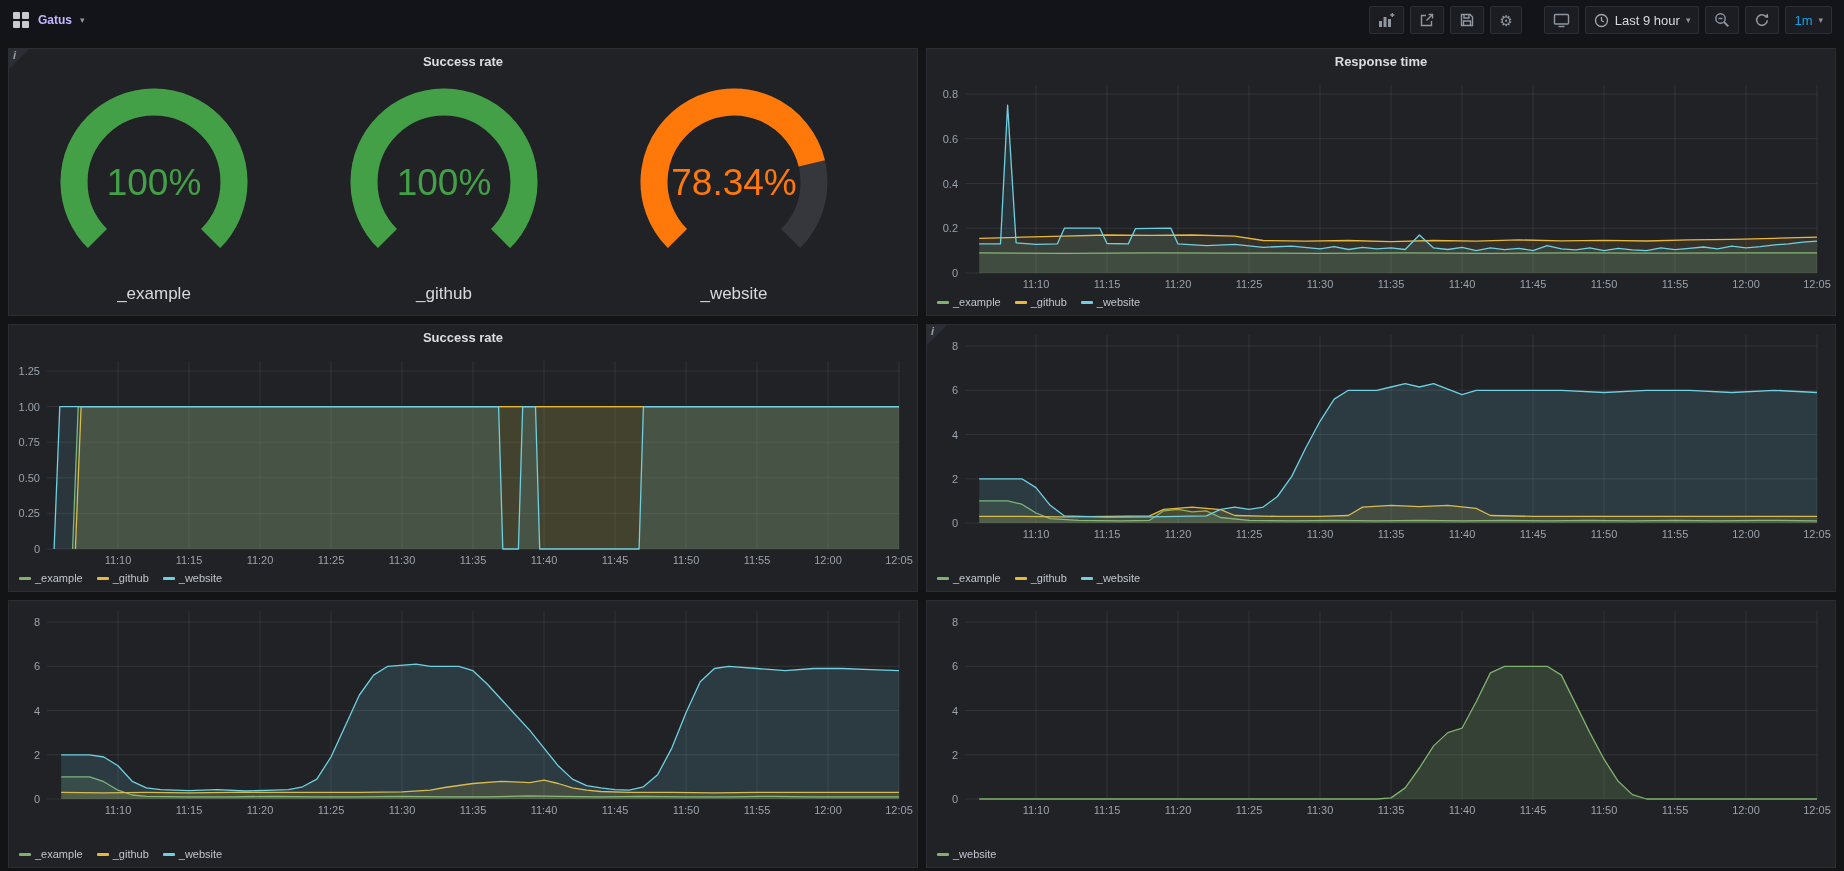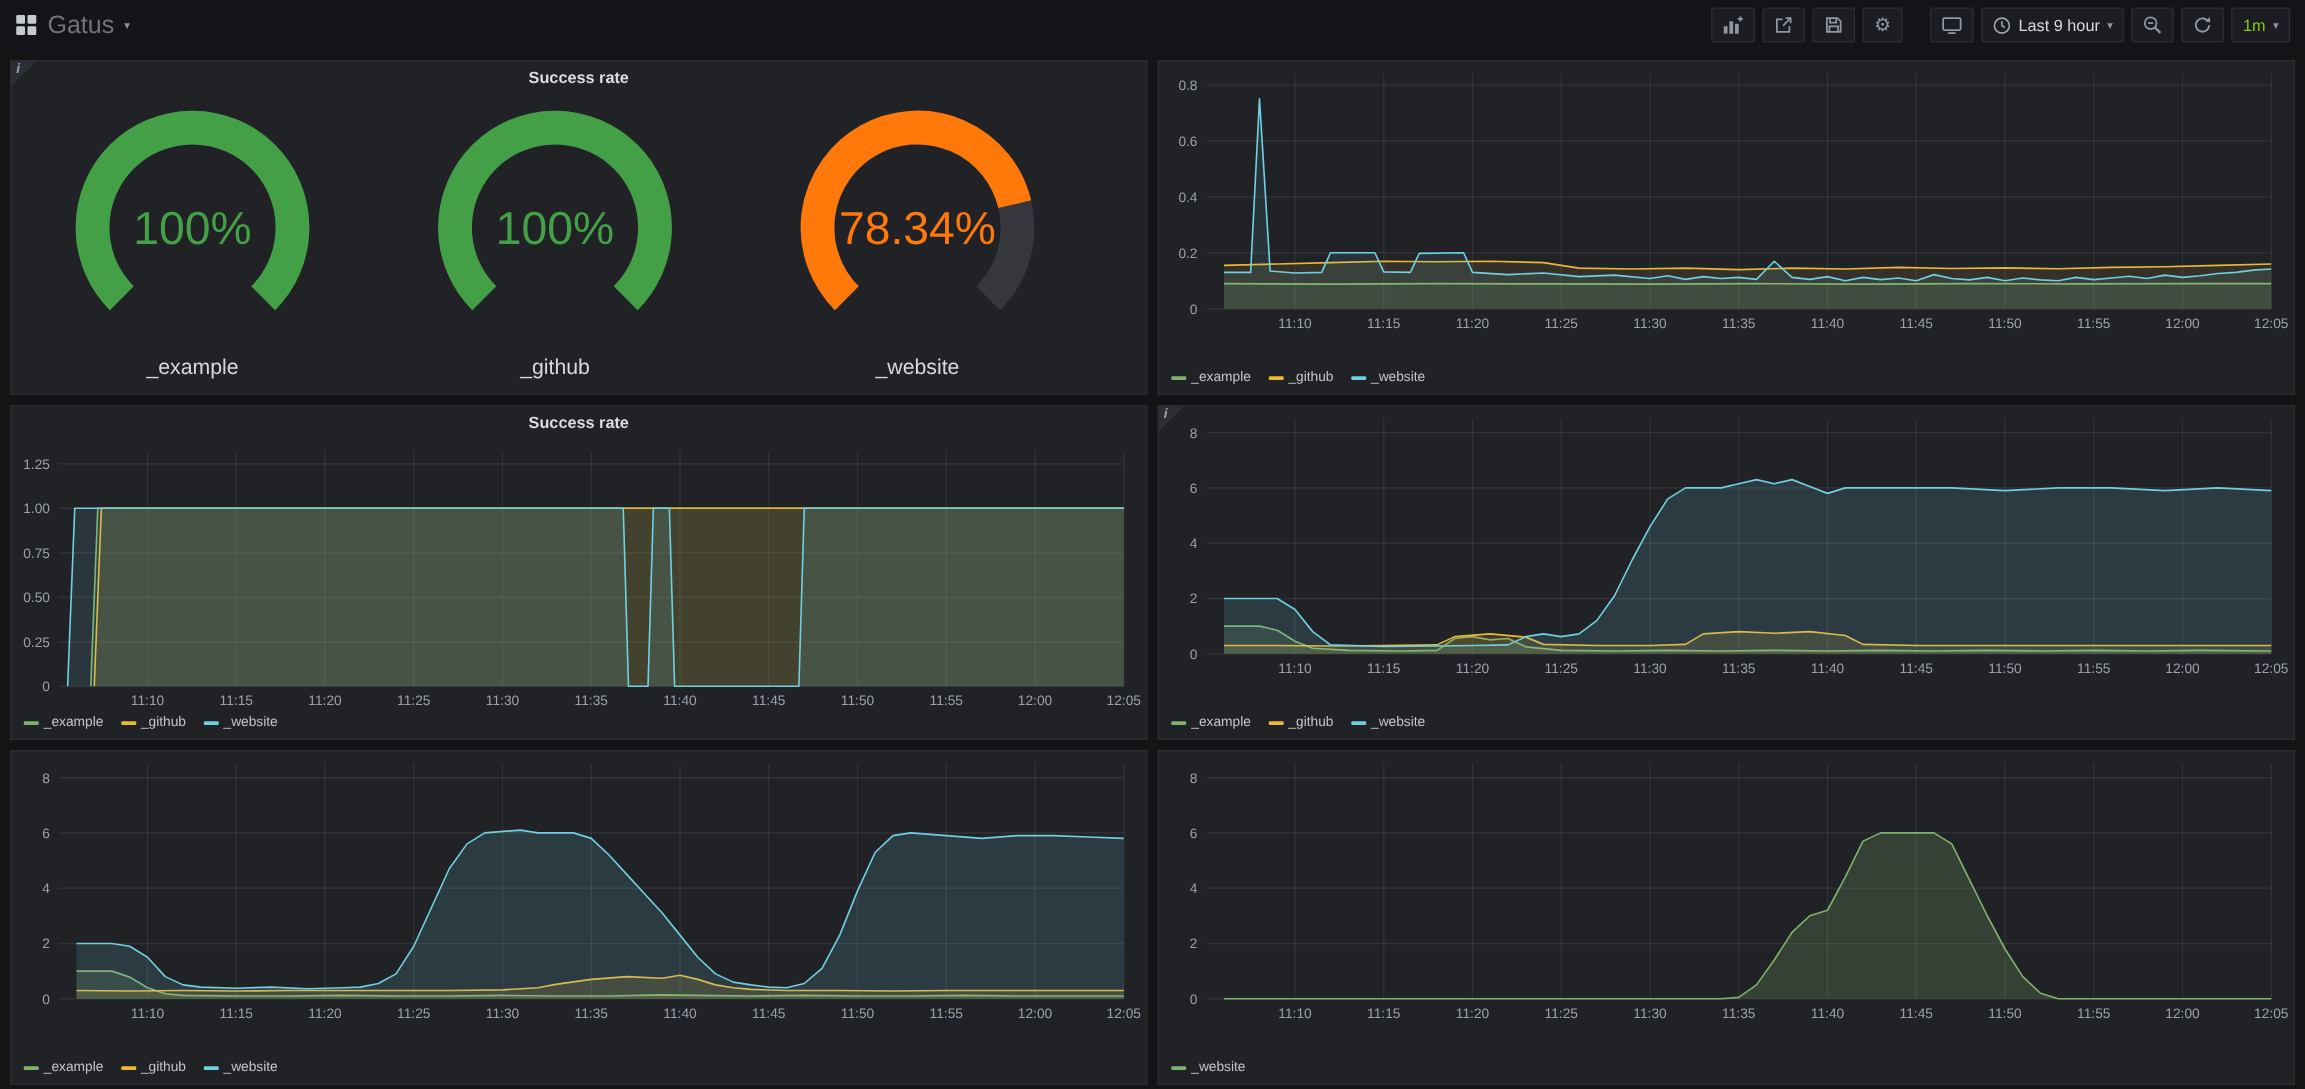--- a/index.html
+++ b/index.html
@@ -3,30 +3,30 @@
 <meta charset="utf-8">
 <style>
   * { margin:0; padding:0; box-sizing:border-box; }
   html,body { width:1844px; height:871px; overflow:hidden; background:#131416;
     font-family:"Liberation Sans","DejaVu Sans",sans-serif; color:#d8d9da; }
 
   
   .navbar { height:40px; background:#121419; display:flex; align-items:center;
     justify-content:space-between; padding:0 12px; }
   .nav-left { display:flex; align-items:center; gap:8px; }
-  .nav-title { font-size:20px; color:#737373; cursor:pointer; }
+  .nav-title { font-size:12px; color:#c4b5fd; cursor:pointer;font-weight:bold; }
   .caret { font-size:9px; color:#8e949e; }
   .nav-right { display:flex; align-items:center; gap:6px; }
   .icon-btn, .nav-btn { height:28px; display:flex; align-items:center; gap:6px;
     justify-content:center; background:#1b1d22; border:1px solid #2c2f36;
     border-radius:2px; padding:0 8px; cursor:pointer; color:#d8d9da; font-size:13px;
     font-family:inherit; }
   .gear-glyph { font-size:15px; color:#9097a0; line-height:1; }
   .nav-sep { width:10px; }
-  .refresh-interval span.orange { color:#84cc16; }
+  .refresh-interval span.orange { color:#0ea5e9; }
 
   
   .dashboard { padding:8px; display:grid; grid-template-columns:1fr 1fr;
     grid-auto-rows:268px; gap:8px; }
   .panel { position:relative; background:#212226; border:1px solid #2b2d33;
     display:flex; flex-direction:column; }
   .panel-title { height:26px; line-height:26px; text-align:center; font-size:13px;
     font-weight:700; color:#dcdde0; cursor:pointer; flex:none; }
   .info-corner { position:absolute; top:0; left:0; width:0; height:0;
     border-top:20px solid #2c2e35; border-right:20px solid transparent; z-index:2; }
@@ -154,20 +154,21 @@
             <path d="M 88.43 156.57 A 80 80 0 1 1 201.57 156.57" stroke="#35373d" stroke-width="27" fill="none"></path>
             <path d="M 88.43 156.57 A 80 80 0 1 1 222.80 81.35" stroke="#ff780a" stroke-width="27" fill="none"></path>
             <text x="145" y="113" text-anchor="middle" font-size="37" font-weight="500" fill="#ff780a" font-family="Liberation Sans, DejaVu Sans, sans-serif">78.34%</text>
           </svg>
         <div class="gauge-label">_website</div>
       </div>
     </div>
   </section>
 
   <section class="panel">
+    <div class="panel-title">Response time</div>
     <div class="chart">
         <svg width="908" height="218">
           <line class="grid-line" x1="109.0" y1="10" x2="109.0" y2="198"></line>
           <text class="tick" x="109.0" y="213" text-anchor="middle">11:10</text>
           <line class="grid-line" x1="180.0" y1="10" x2="180.0" y2="198"></line>
           <text class="tick" x="180.0" y="213" text-anchor="middle">11:15</text>
           <line class="grid-line" x1="251.0" y1="10" x2="251.0" y2="198"></line>
           <text class="tick" x="251.0" y="213" text-anchor="middle">11:20</text>
           <line class="grid-line" x1="322.0" y1="10" x2="322.0" y2="198"></line>
           <text class="tick" x="322.0" y="213" text-anchor="middle">11:25</text>

